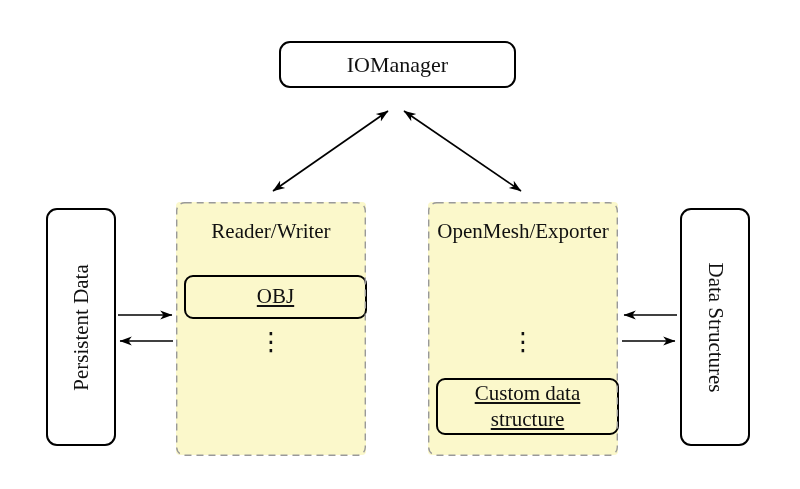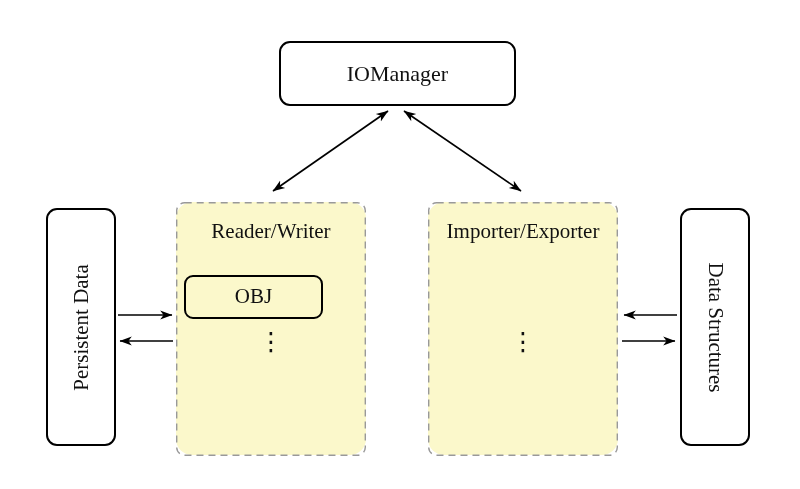--- a/index.html
+++ b/index.html
@@ -18,62 +18,63 @@
   .node {
     position: absolute;
     box-sizing: border-box;
     border: 2.5px solid var(--node-border, #000000);
     border-radius: 11px;
     background: #ffffff;
     display: flex;
     align-items: center;
     justify-content: center;
   }
-  #iomanager   { left: 279px; top: 41px;  width: 237px; height: 65px; font-size: 22px; }
+  #iomanager   { left: 279px; top: 41px;  width: 237px; height: 47px; font-size: 22px; }
   #persistent  { left: 46px;  top: 208px; width: 70px;  height: 238px; }
   #datastruct  { left: 680px; top: 208px; width: 70px;  height: 238px; }
 
   .vtext { font-size: 21px; white-space: nowrap; }
   #persistent .vtext { transform: rotate(-90deg); }
   #datastruct .vtext { transform: rotate(90deg); }
 
   
   .panel {
     position: absolute;
     top: 202px;
     width: 190px;
     height: 253px;
     background: var(--panel-fill, #fbf8cb);
-    border-radius: 16px;
+    border-radius: 4px;
   }
   #panel-rw { left: 176px; }
   #panel-ie { left: 428px; }
 
   .panel-title {
     position: absolute;
     top: 17px; left: 0; right: 0;
     text-align: center;
     font-size: 21px;
   }
 
   .ibox {
     position: absolute;
     left: 8px;
-    width: 139px;
+    width: 183px;
     box-sizing: border-box;
     border: 2.4px solid var(--node-border, #000000);
     border-radius: 9px;
     background: transparent;
     display: flex;
     align-items: center;
     justify-content: center;
     text-align: center;
     font-size: 21px;
     line-height: 1.2;
     white-space: pre-line;
+    text-decoration: underline;
   }
   .ibox.first  { top: 73px;  height: 44px; }
   .ibox.second { top: 176px; height: 57px; }
 
   .dots {
     position: absolute;
     left: 0; right: 0;
     top: 127px;
     text-align: center;
     font-size: 25px;
@@ -117,22 +118,24 @@
     <span class="vtext">Data Structures</span>
   </div>
 
   <div class="panel" id="panel-rw">
     <div class="panel-title">Reader/Writer</div>
     <div class="ibox first">OBJ</div>
     <div class="dots">⋮</div>
   </div>
 
   <div class="panel" id="panel-ie">
-    <div class="panel-title">Importer/Exporter</div>
+    <div class="panel-title">OpenMesh/Exporter</div>
     <div class="dots">⋮</div>
+    <div class="ibox second">Custom data
+structure</div>
   </div>
 
   <svg class="overlay" width="800" height="489" viewBox="0 0 800 489">
     <defs>
       <marker id="ah" viewBox="0 0 12 9" markerWidth="13" markerHeight="11" refX="11.2" refY="4.5" orient="auto-start-reverse" markerUnits="userSpaceOnUse">
         <path class="ah" d="M0.3,0.4 L11.6,4.5 L0.3,8.6 L3.4,4.5 Z"></path>
       </marker>
     </defs>
 
     <rect class="dashrect" x="176.7" y="202.7" width="188.6" height="252.6" rx="8"></rect>

